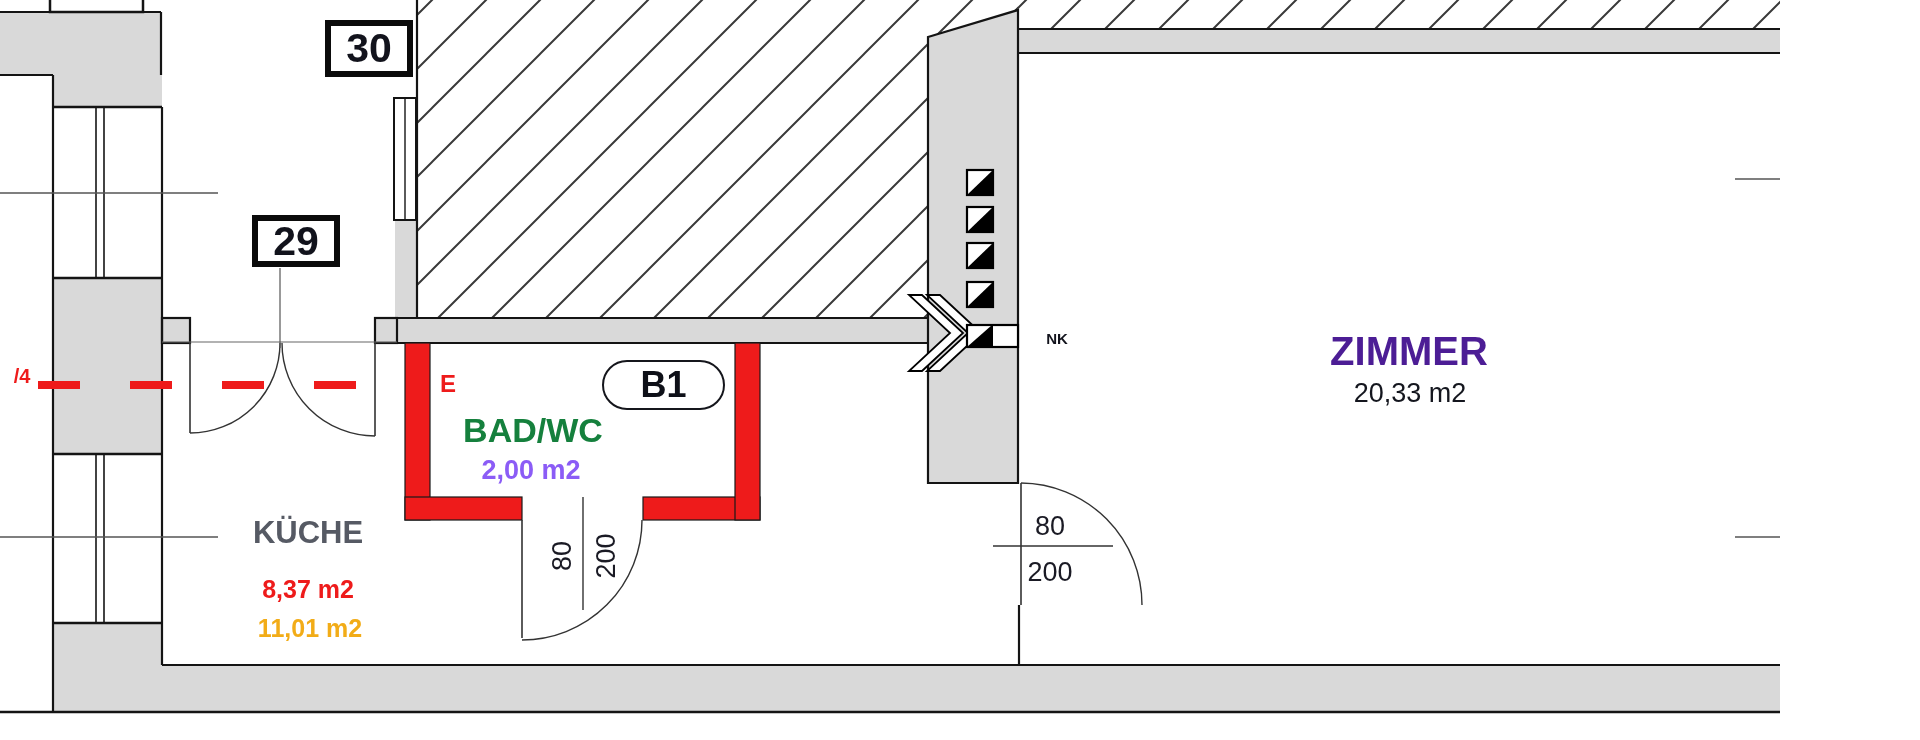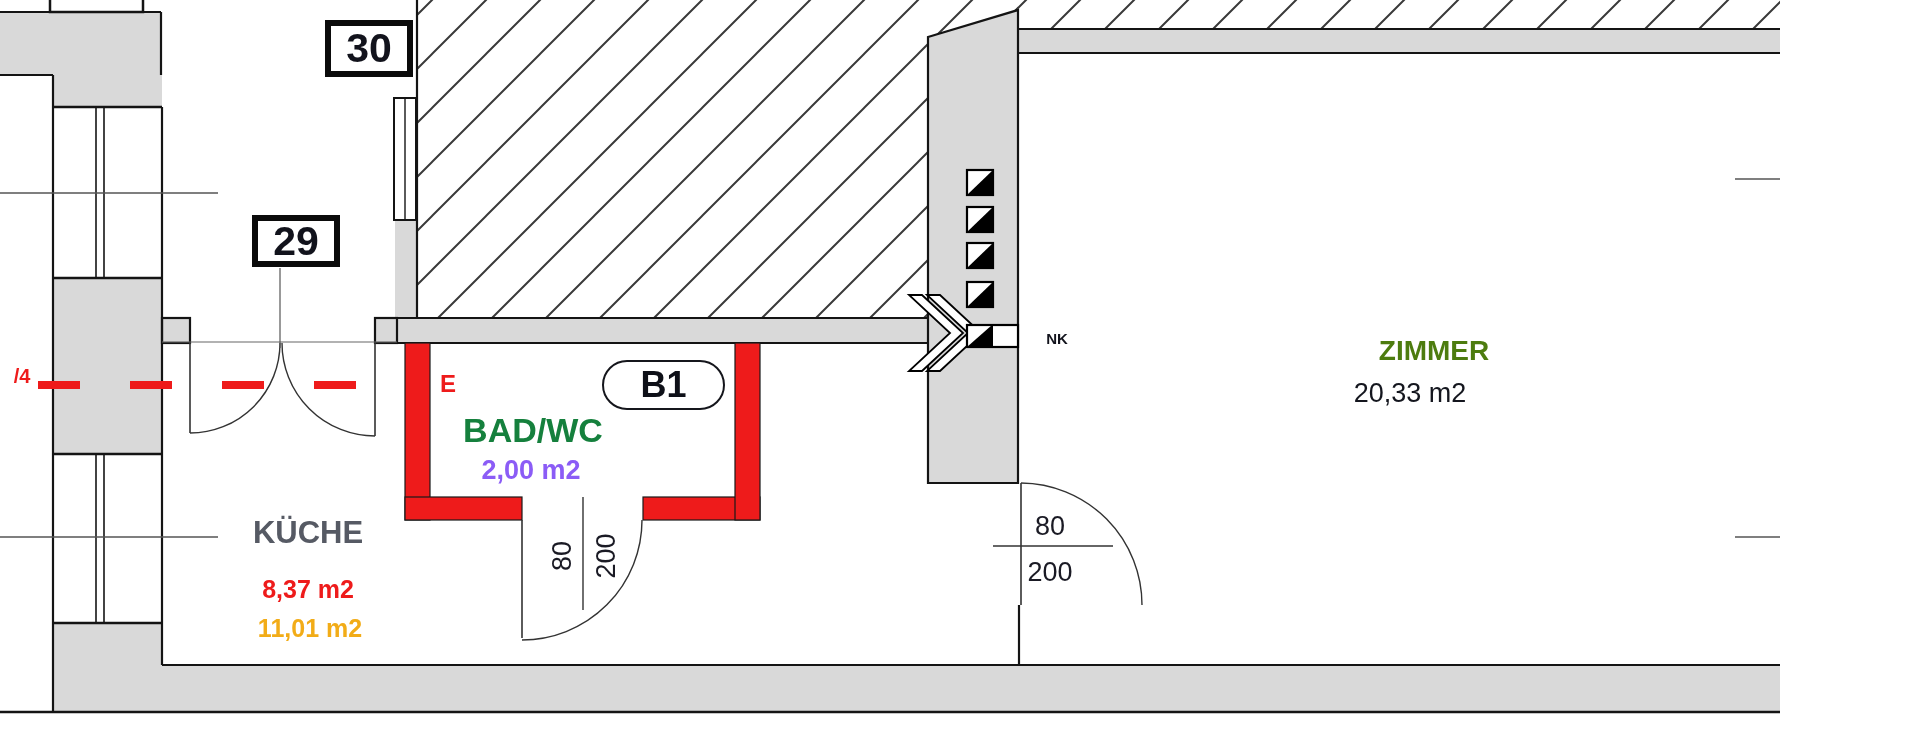--- a/index.html
+++ b/index.html
@@ -162,21 +162,21 @@
   <div class="txt" style="left:1057px;top:338px;font-weight:bold;font-size:15px;color:#12131c;">NK</div>
   <div class="txt" style="left:22px;top:376px;font-weight:bold;font-size:20px;color:#ee1b1b;">/4</div>
 
   <div class="txt room-title" style="left:533px;top:430px;font-size:34px;color:#15803d;">BAD/WC</div>
   <div class="txt" style="left:531px;top:470px;font-size:27px;font-weight:600;color:#8b5cf6;">2,00 m2</div>
 
   <div class="txt room-title" style="left:308px;top:532px;font-size:31px;color:#565a64;">KÜCHE</div>
   <div class="txt" style="left:308px;top:589px;font-size:25px;font-weight:600;color:#ee1b1b;text-align:center;">8,37 m2</div>
   <div class="txt" style="left:310px;top:628px;font-size:25px;font-weight:600;color:#f2ac17;">11,01 m2</div>
 
-  <div class="txt room-title" style="left:1409px;top:351px;font-size:28px;color:#4d7c0f;margin-left:25px;">ZIMMER</div>
+  <div class="txt room-title" style="left:1409px;top:351px;font-size:40px;color:#4c1d95;">ZIMMER</div>
   <div class="txt" style="left:1410px;top:393px;font-size:27px;font-weight:500;color:#14161e;">20,33 m2</div>
 
   <div class="txt rot" style="left:562px;top:556px;font-size:27px;font-weight:500;color:#1a1a24;">80</div>
   <div class="txt rot" style="left:606px;top:556px;font-size:27px;font-weight:500;color:#1a1a24;">200</div>
 
   <div class="txt" style="left:1050px;top:526px;font-size:27px;font-weight:500;color:#1a1a24;">80</div>
   <div class="txt" style="left:1050px;top:572px;font-size:27px;font-weight:500;color:#1a1a24;">200</div>
 
 </div>
 

